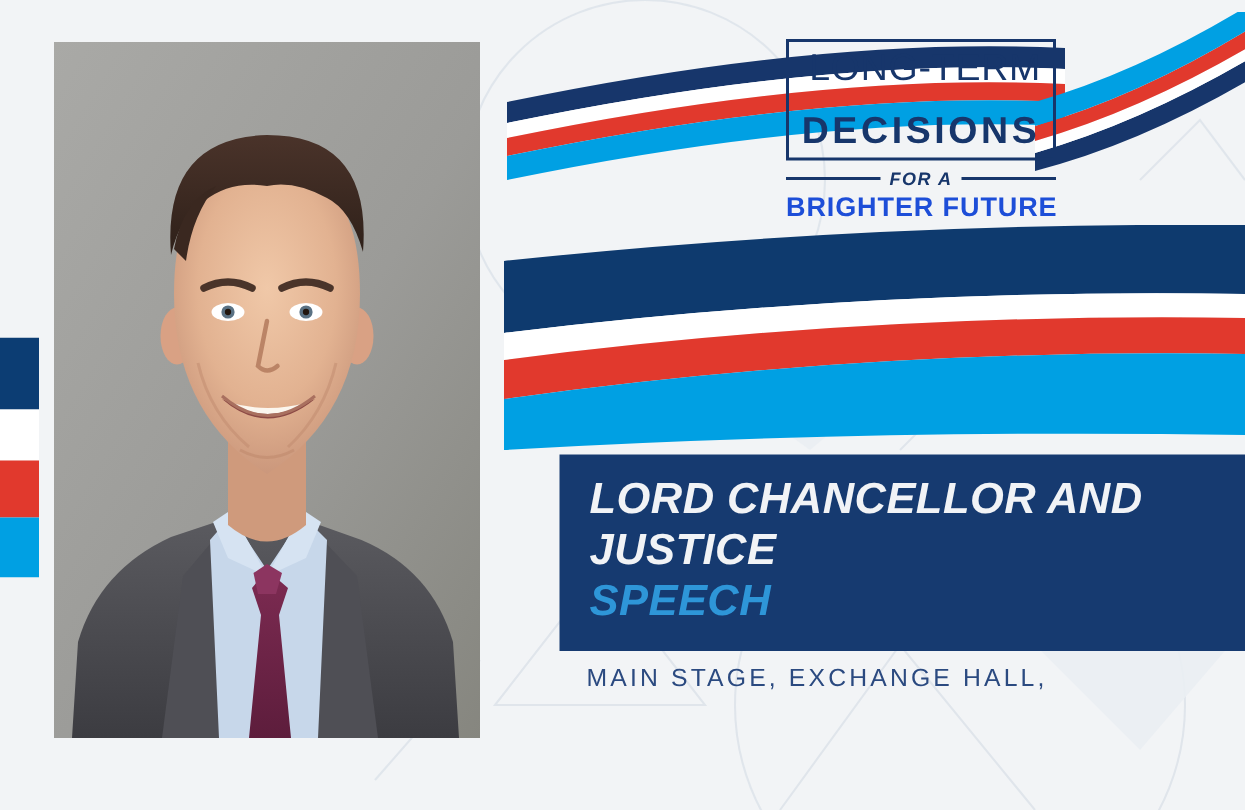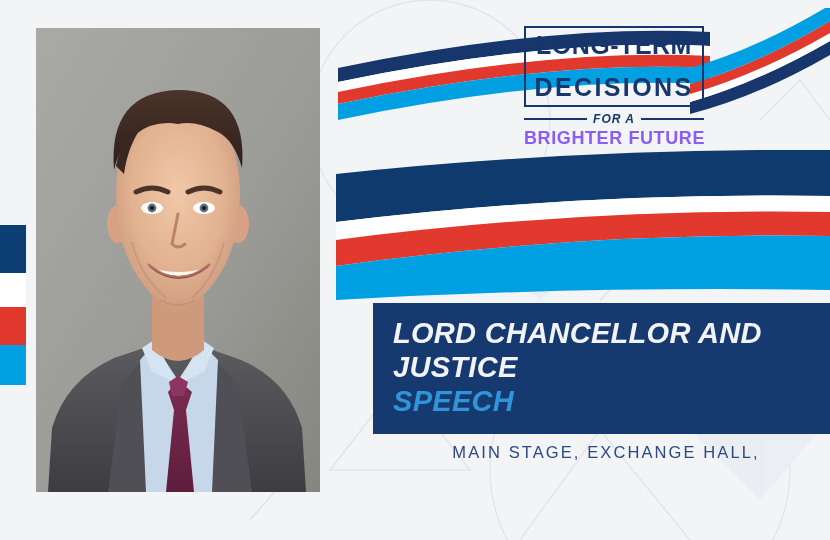--- a/index.html
+++ b/index.html
@@ -39,39 +39,39 @@
 
   
   .logo{
     position:absolute;left:524px;top:26px;width:180px;
     text-align:center;color:#17366b;
   }
   .logo-box{
     border:2px solid #17366b;padding:6px 8px 5px 8px;
   }
   .logo-l1{
-    font-size:25px;font-weight:bold;letter-spacing:0.5px;line-height:0.95;
-    color:#17366b;white-space:nowrap;
+    font-size:25px;font-weight:normal;letter-spacing:0.5px;line-height:0.95;
+    color:#17366b;white-space:nowrap;text-align:right;
   }
   .logo-l2{
     font-size:25px;font-weight:bold;letter-spacing:2.4px;line-height:1.0;
     color:#17366b;white-space:nowrap;margin-top:17px;
   }
   .logo-fora{
     display:flex;align-items:center;justify-content:center;gap:6px;
     margin-top:5px;
   }
   .logo-fora .rule{flex:1;height:2px;background:#17366b;}
   .logo-fora .txt{
     font-size:12px;font-weight:bold;font-style:italic;letter-spacing:1px;
     color:#17366b;white-space:nowrap;
   }
   .logo-l3{
     font-size:18px;font-weight:bold;letter-spacing:0.6px;line-height:1.1;
-    color:#8b5cf6;white-space:nowrap;margin-top:3px;
+    color:#1d4ed8;white-space:nowrap;margin-top:3px;
   }
 
   
   .headline{
     position:absolute;left:373px;top:303px;width:544px;height:131px;
     background:#163a70;overflow:hidden;font-style:italic;
   }
   .headline .hl{
     font-size:29px;font-weight:bold;letter-spacing:0.3px;line-height:1.18;
     color:#f1f3f6;white-space:nowrap;
@@ -81,21 +81,21 @@
   .headline .hl.accent{color:#2e96d8;}
 
   
   .details{position:absolute;left:391px;top:440px;width:430px;}
   .det-bold{
     font-size:16.5px;font-weight:bold;letter-spacing:1.6px;
     color:#17366b;line-height:1.5;white-space:nowrap;
   }
   .det-line{
     font-size:16.5px;font-weight:normal;letter-spacing:2.1px;
-    color:#2b4a80;line-height:1.48;white-space:nowrap;text-align:center;
+    color:#2b4a80;line-height:1.48;white-space:nowrap;
   }
 </style>
 </head>
 <body>
 
 <div id="stage">
 
   <div class="watermark">
     <svg width="830" height="540" viewBox="0 0 830 540" xmlns="http://www.w3.org/2000/svg">
       <g stroke="#dde3ea" stroke-width="1.4" fill="none" opacity="0.85">

